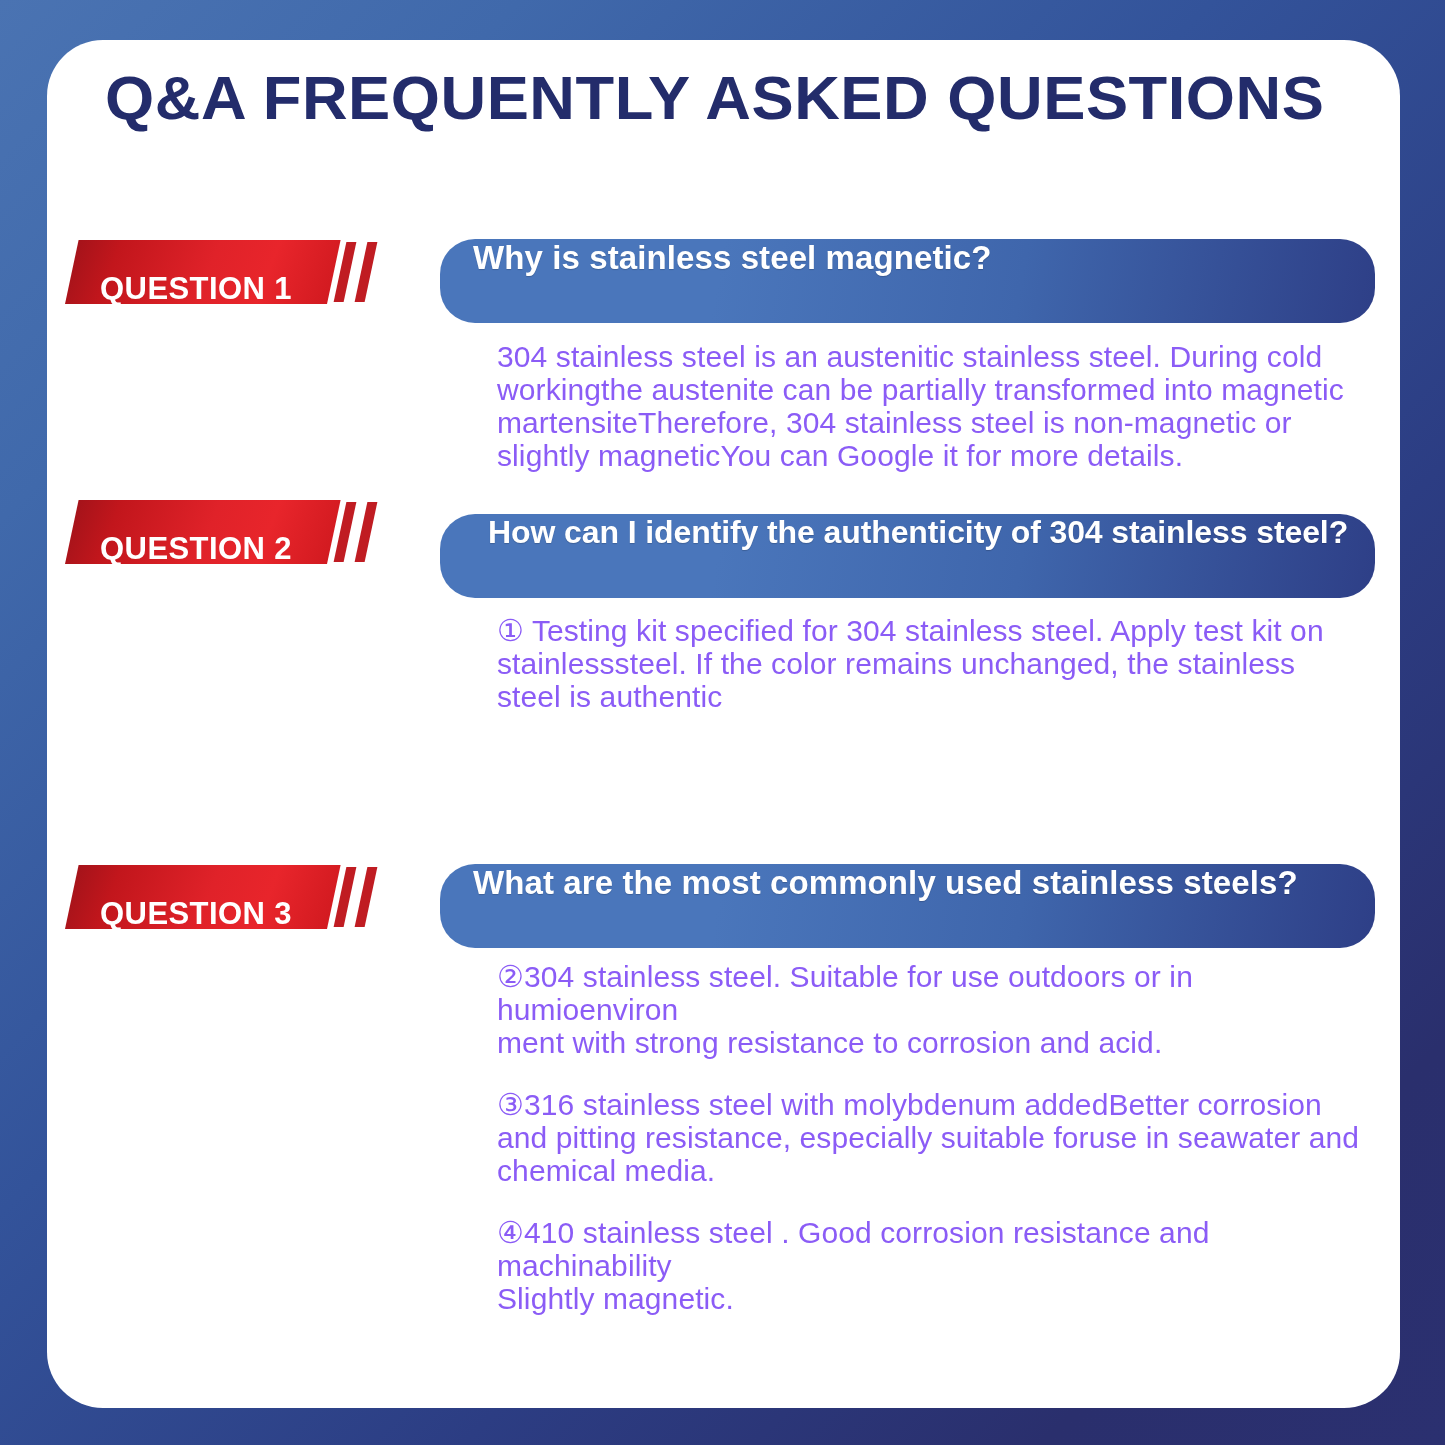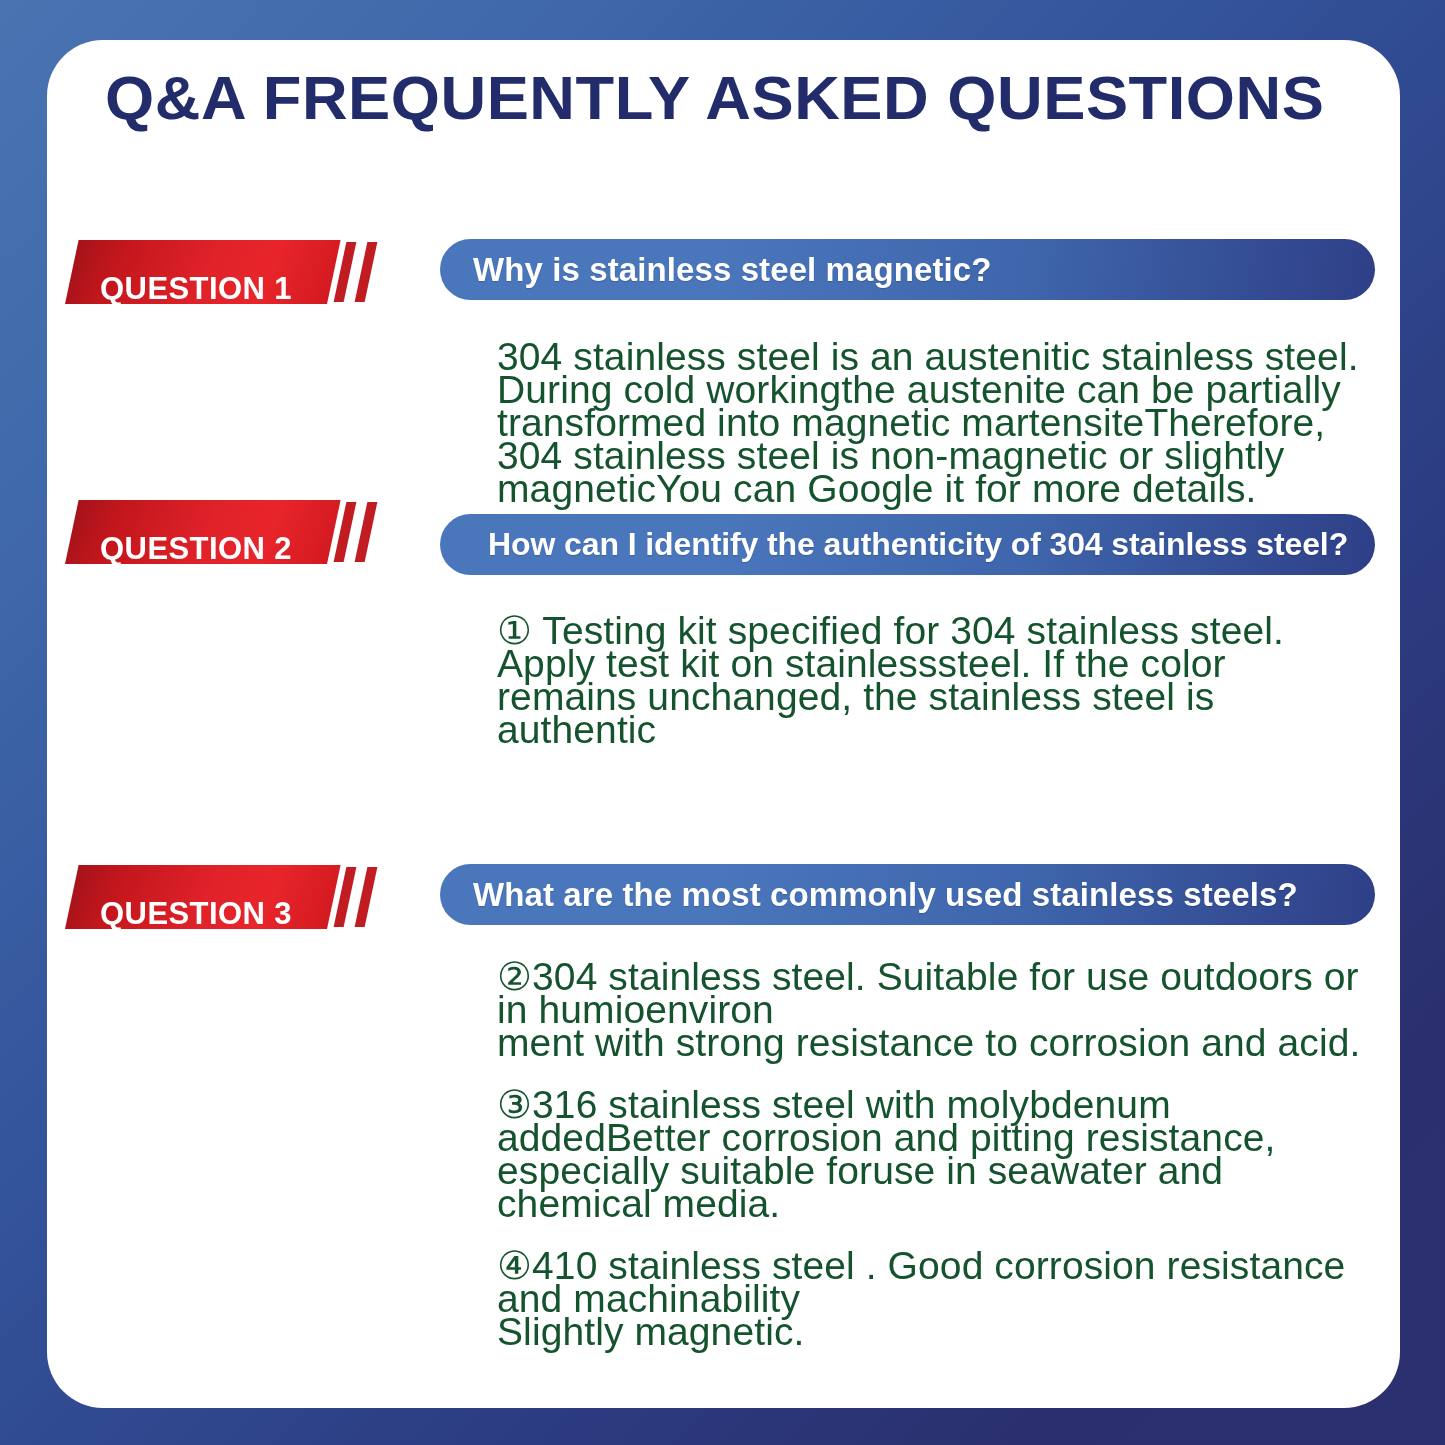--- a/index.html
+++ b/index.html
@@ -88,47 +88,46 @@
     transform:skewX(-12deg);
   }
   .slash.s1 { left:275px; }
   .slash.s2 { left:296px; }
 
   
   .q-pill {
     position:absolute;
     left:440px;
     right:70px;
-    height:61px;
+    height:84px;
     border-radius:35px;
     background:linear-gradient(100deg,#4a76bb 0%,#4a76bb 30%,#3f66ac 62%,#2e3f87 100%);
     display:flex;
-    align-items:center;
   }
   .q-pill-text {
     color:#ffffff;
     font-family:"Liberation Sans Narrow","Liberation Sans", sans-serif;
     font-weight:bold;
     font-size:33px;
     letter-spacing:0.1px;
     padding-left:33px;
     padding-right:14px;
     white-space:nowrap;
     text-shadow:0 1px 1px rgba(0,0,0,0.18);
   }
   .q-pill.tight .q-pill-text { font-size:32px; letter-spacing:-0.1px;padding-left:48px; }
 
   
   .answer {
     position:absolute;
     left:497px;
     right:79px;
-    color:#14532d;
+    color:#8b5cf6;
     font-family:"Liberation Sans Narrow","Liberation Sans", sans-serif;
-    font-size:39px;
+    font-size:30px;
     line-height:33px;
     letter-spacing:0.1px;
   }
   .answer p { margin:0; white-space:pre-line; }
   .answer p + p { margin-top:29px; }
 </style>
 </head>
 <body>
 
 <div id="card"></div>

